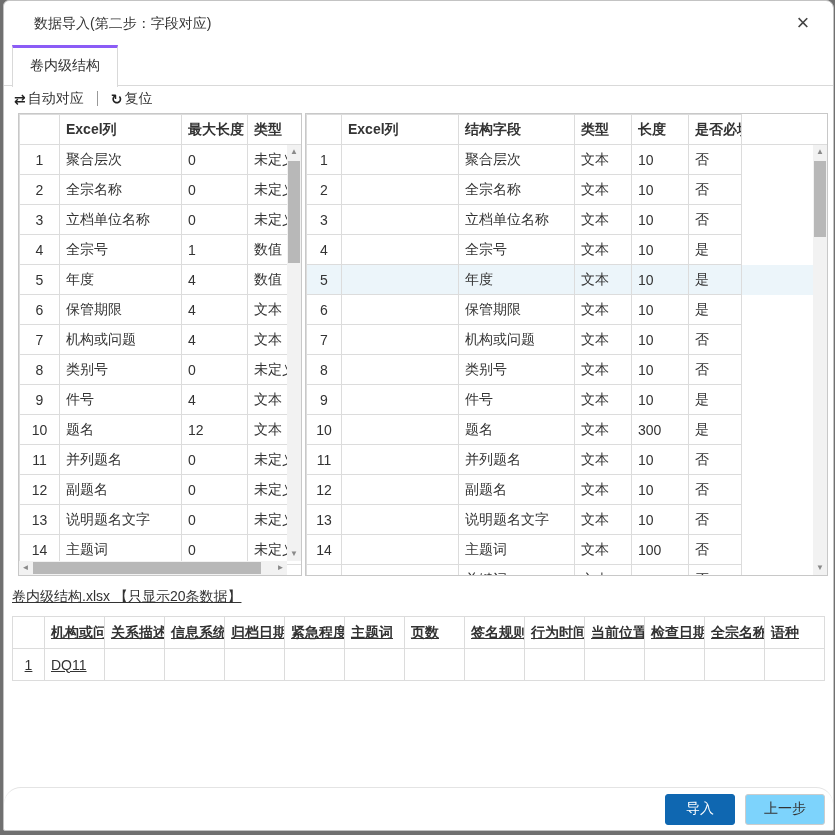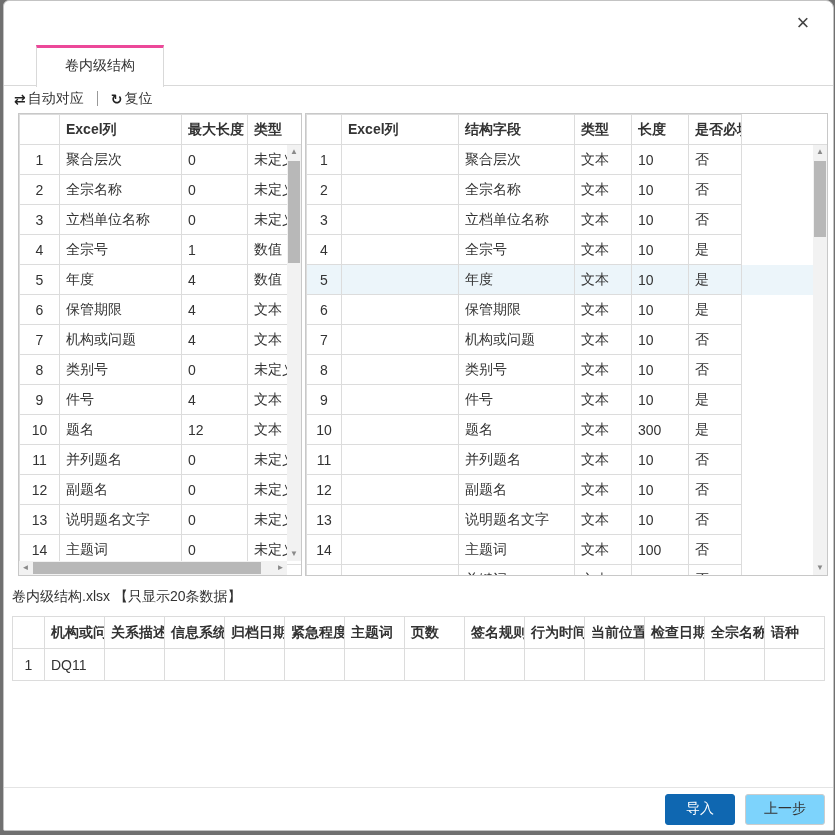--- a/index.html
+++ b/index.html
@@ -32,28 +32,27 @@
   
   .tabs {
     position:relative; height:41px;
     border-bottom:1px solid #d9d9d9;
     padding-left:8px;
   }
   .tab {
     display:inline-block; position:relative;
     background:#fff;
     border:1px solid #d9d9d9;
-    border-top:3px solid #ec4899;
+    border-top:3px solid #8b5cf6;
     border-bottom:none;
-    padding:9px 28px 10px;
+    padding:9px 17px 10px;
     font-size:14px;
     margin-bottom:-1px;
     height:42px;
     cursor:pointer;
-    margin-left:24px;
   }
   
   .toolbar {
     height:25px; display:flex; align-items:center;
     padding-left:10px; font-size:14px; color:#333;
   }
   .tool-btn { display:inline-flex; align-items:center; cursor:pointer; }
   .tool-icon { font-weight:bold; margin-right:2px; font-size:14px; color:#222; }
   .tool-sep { width:1px; height:15px; background:#999; margin:0 13px; }
   
@@ -118,49 +117,50 @@
     position:absolute; top:0; height:14px; width:13px;
     color:#8a8a8a; font-size:8px; text-align:center; line-height:14px;
     cursor:pointer;
   }
   .hsb-left { left:0; } .hsb-right { right:0; }
   .hsb-thumb {
     position:absolute; top:1px; bottom:1px; left:14px; width:228px;
     background:#b8b8b8; cursor:pointer;
   }
   
-  .preview { padding:12px 8px 0; }
+  .preview { padding:12px 8px 0;text-decoration:underline; }
   .preview-title { font-size:14px; color:#333; margin-bottom:10px; }
   .tbl-preview { width:100%; }
   .tbl-preview th, .tbl-preview td { height:32px; }
   .tbl-preview th:nth-child(1){ width:32px; }
   
   .footer {
     position:absolute; left:0; right:0; bottom:0; height:43px;
     border-top:1px solid #e4e4e4; background:#fff;
     display:flex; justify-content:flex-end; align-items:center;
-    padding-right:8px; gap:10px;
+    padding-right:8px; gap:10px;border-radius:17px;
   }
   .btn {
     height:31px; font-size:14px; border-radius:3px;
     border:1px solid #ccc; background:#7dd3fc; color:#333;
     padding:0 18px; cursor:pointer;
     font-family:inherit;
   }
   .btn-primary {
     background:#0f67b1; border-color:#0f67b1; color:#fff;
     padding:0 20px;
   }
 </style>
 </head>
 <body>
 
 <div class="dialog">
 
   <div class="dlg-header">
+    <span class="dlg-title">数据导入(第二步：字段对应)</span>
     <span class="dlg-close">×</span>
   </div>
 
   <div class="tabs">
     <div class="tab">
       <span>卷内级结构</span>
     </div>
   </div>
 
   <div class="toolbar">

